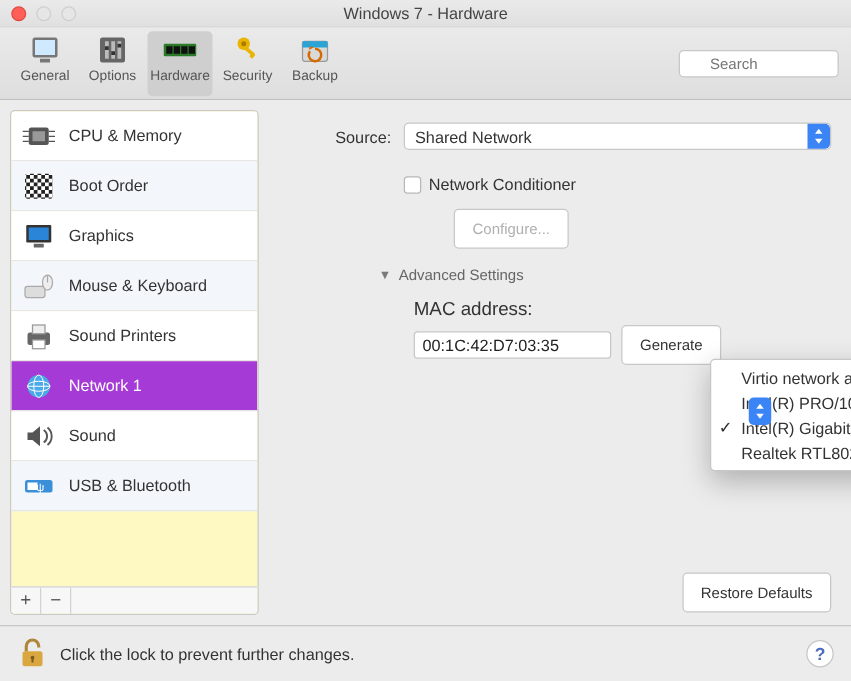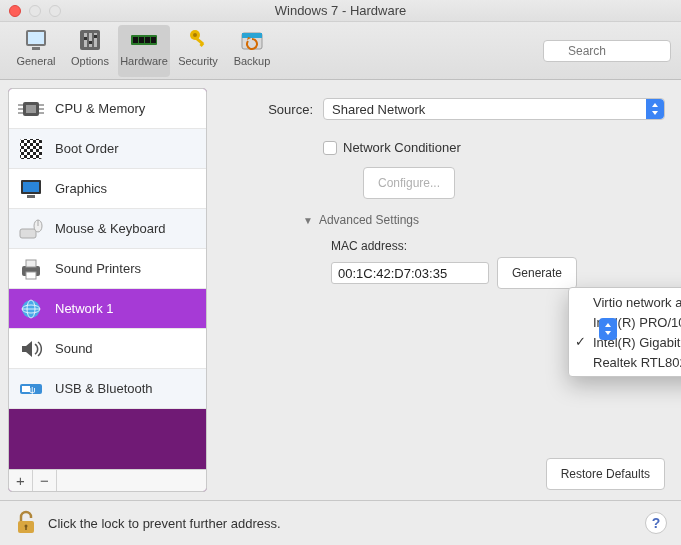--- a/index.html
+++ b/index.html
@@ -65,21 +65,21 @@
   position: absolute; left: 6px; top: 50%; transform: translateY(-50%);
   color: #9a9a9a;
 }
 .content {
   flex: 1;
   display: flex;
   background: #ececec;
 }
 .sidebar-wrap {
   width: 199px;
-  background: #701a75;
+  background: #fef9c3;
   border-right: 1px solid #c9c9c9;
   display: flex; flex-direction: column;
   margin: 8px 0 8px 8px;
   border: 1px solid #c9c9c9;
   border-radius: 4px;
   overflow: hidden;
 }
 .sidebar { flex: 1; overflow: hidden; }
 .sb-item {
   height: 40px;
@@ -137,21 +137,21 @@
   background: #fff; border: 1px solid #c7c7c7; border-radius: 4px;
   font-size: 12px; color: #333;
   display: inline-flex; align-items: center;
 }
 .btn.disabled { color: #b0b0b0; }
 .disclosure {
   display: inline-flex; align-items:center; gap:6px;
   color: #666; font-size: 12px;
 }
 .disclosure .tri { color: #7a7a7a; font-size: 10px; }
-.mac-label { font-size: 12px; color: #333; margin-bottom: 4px; }
+.mac-label { font-size: 15px; color: #333; margin-bottom: 4px; }
 .txt-input {
   height: 22px; width: 158px;
   background: #fff; border: 1px solid #c7c7c7; border-radius: 3px;
   padding: 0 6px; font-size: 13px; color: #222;
 }
 .popup {
   position: absolute;
   left: 361px; top: 207px;
   width: 235px;
   background: #fff;
@@ -449,15 +449,15 @@
 
 <div class="lock-bar">
   <span>
     <svg width="24" height="26" viewBox="0 0 24 26">
         <rect x="4" y="12" width="16" height="12" rx="2" fill="#d9a640"></rect>
         <path d="M7 12 v-4 a5 5 0 0 1 10 0 v1" fill="none" stroke="#b0863a" stroke-width="2.5"></path>
         <circle cx="12" cy="17" r="1.5" fill="#7a5a1f"></circle>
         <rect x="11.2" y="17" width="1.6" height="4" fill="#7a5a1f"></rect>
       </svg>
   </span>
-  <span>Click the lock to prevent further address.</span>
+  <span>Click the lock to prevent further changes.</span>
   <div class="help-btn">?</div>
 </div>
 
 </body></html>

